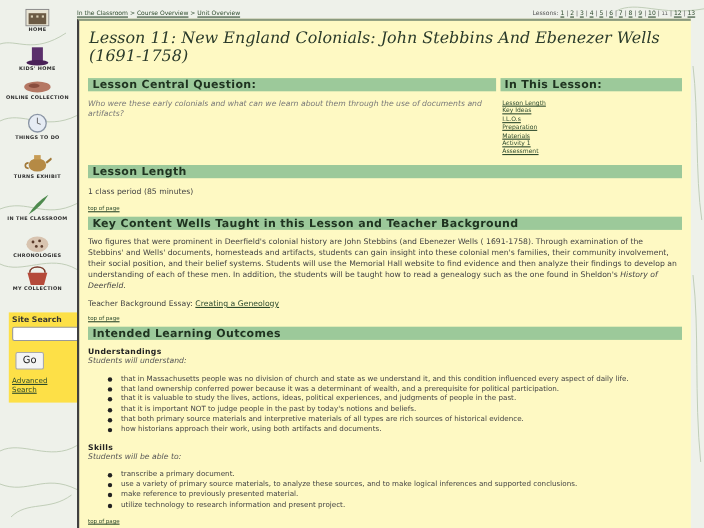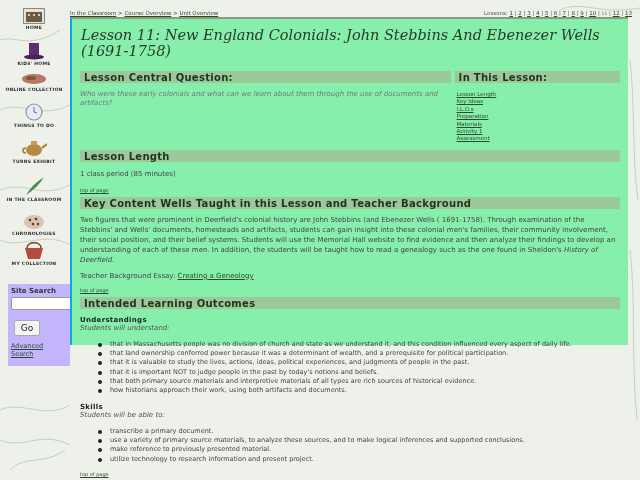--- a/index.html
+++ b/index.html
@@ -16,21 +16,21 @@
   
   .sidenav { position: absolute; left: 0; top: 0; width: 70px; height: 480px; }
   .nav-item { position: absolute; left: 4px; width: 60px; text-align: center; cursor: pointer; }
   .nav-icon { display: block; margin: 0 auto; }
   .nav-label {
     display: block; font-size: 4.5px; font-weight: bold; letter-spacing: 0.3px;
     color: #2b2b2b; text-transform: uppercase; line-height: 6px; margin-top: 1px;
   }
   .search-box {
     position: absolute; left: 8px; top: 284px; width: 62px; height: 82px;
-    background: #c4b5fd; padding: 3px;
+    background: #fde047; padding: 3px;
   }
   .search-title { font-size: 7px; font-weight: bold; color: #333; display: block; }
   .search-input {
     display: block; width: 64px; height: 13px; margin-top: 2px;
     border: 1px solid #999; border-radius: 2px; background: #fff;
   }
   .go-btn {
     display: block; margin-top: 10px; margin-left: 3px; width: 26px; height: 16px;
     font-size: 9px; font-family: "DejaVu Sans", sans-serif;
     border: 1px solid #aaa; border-radius: 2px; background: #f4f4f4; color: #222;
@@ -39,22 +39,22 @@
 
   
   .breadcrumb { position: absolute; left: 70px; top: 10px; font-size: 5.5px; color: #2d4a2d; }
   .breadcrumb a { color: #2d4a2d; text-decoration: underline; }
   .lessons-nav { position: absolute; right: 8px; top: 10px; font-size: 5.5px; color: #555; }
   .lessons-nav a { color: #2d4a2d; text-decoration: underline; }
   .lessons-nav .current { color: #555; font-size: 4.5px; }
 
   
   .main {
-    position: absolute; left: 70px; top: 17px; width: 558px; height: 328px;
-    background: #86efac; border-left: 2px solid #0ea5e9; border-top: 2px solid #8a9a7e;
+    position: absolute; left: 70px; top: 17px; width: 558px; height: 463px;
+    background: #fef9c3; border-left: 2px solid #404040; border-top: 2px solid #8a9a7e;
     padding: 0 8px 0 8px;
   }
   .page-title {
     font-family: "DejaVu Serif", serif; font-style: italic; font-size: 14.5px;
     color: #2a3a2a; margin-top: 8px; margin-left: 1px; font-weight: normal;
   }
   .bar {
     background: #9cc99a; color: #1f3320; font-size: 10px; font-weight: bold;
     padding: 2px 4px; height: 12px; line-height: 9px; letter-spacing: 0.3px;
   }

